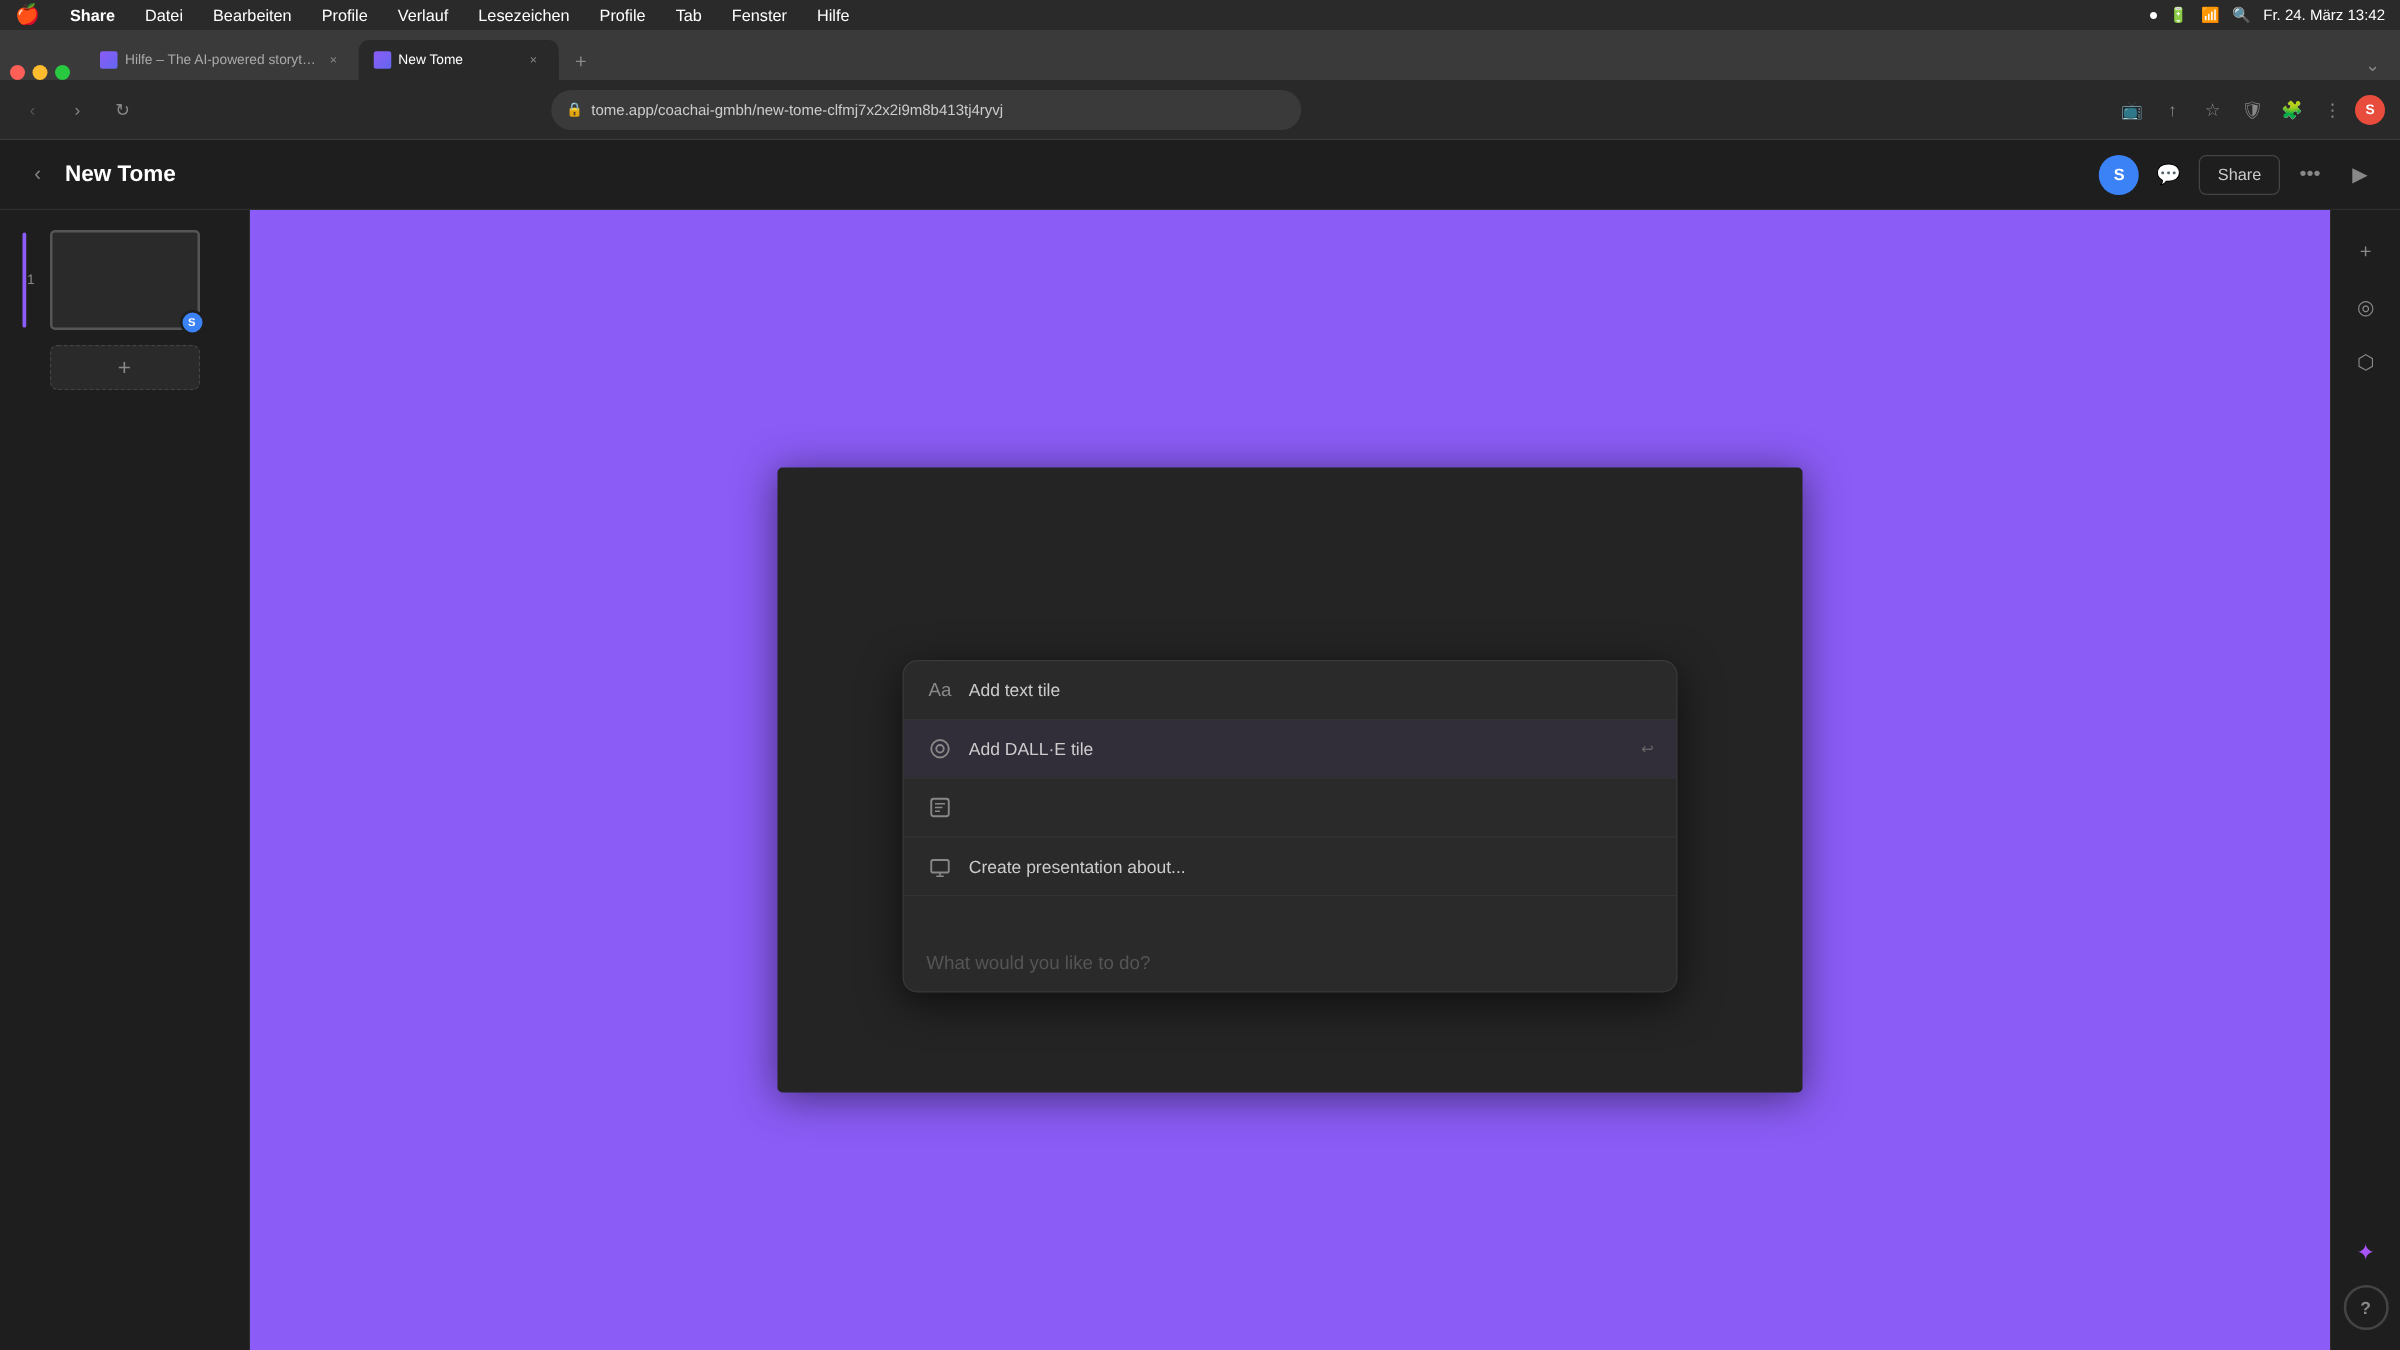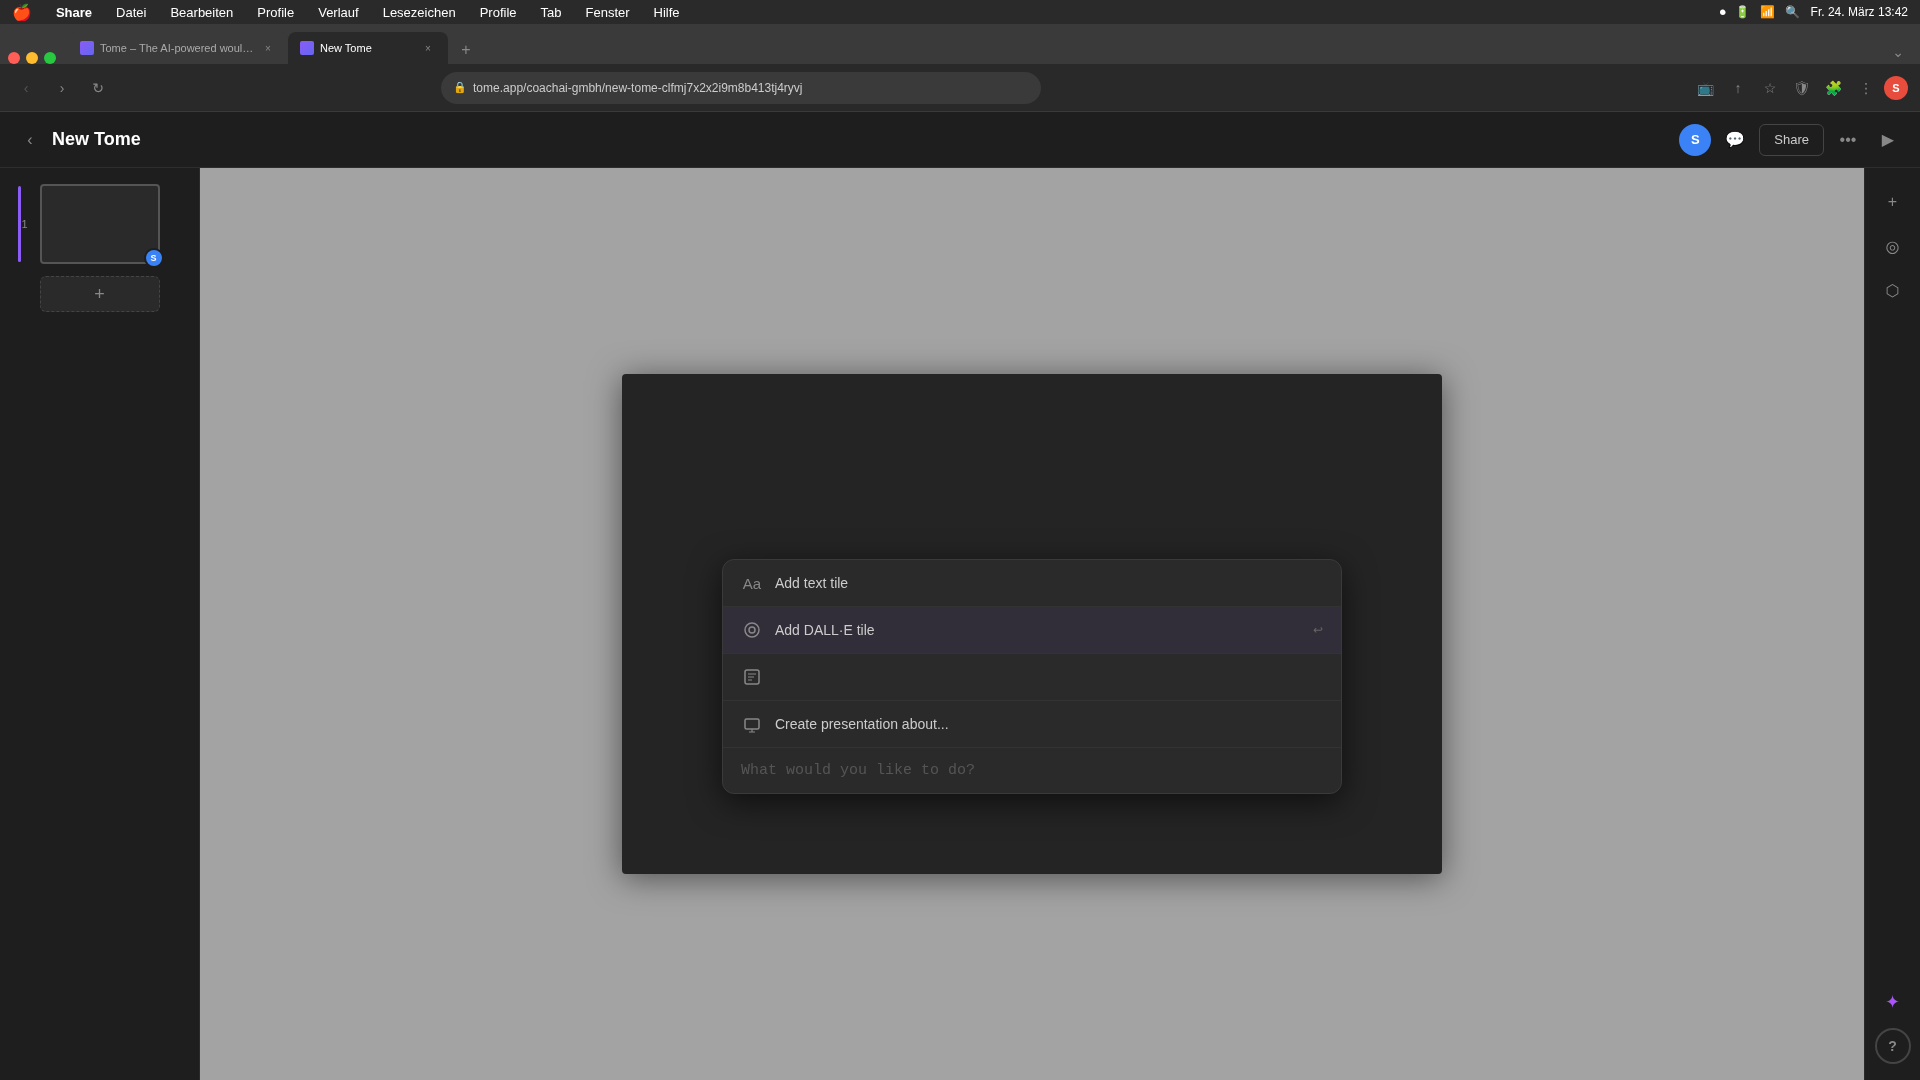--- a/index.html
+++ b/index.html
@@ -355,21 +355,21 @@
       font-size: 18px;
       border: 1px dashed #444;
     }
 
     
     .canvas-area {
       flex: 1;
       display: flex;
       align-items: center;
       justify-content: center;
-      background: #a3a3a3;
+      background: #8b5cf6;
       position: relative;
       overflow: hidden;
     }
 
     .slide-canvas {
       width: 820px;
       height: 500px;
       background: #242424;
       border-radius: 4px;
       position: relative;
@@ -434,21 +434,22 @@
       display: flex;
       align-items: center;
     }
     .action-input {
       width: 100%;
       background: transparent;
       border: none;
       outline: none;
       color: #666;
       font-size: 15px;
-      font-family: Liberation Mono, monospace;
+      font-family: Liberation Sans, sans-serif;
+      margin-top: 31px;
     }
     .action-input::placeholder { color: #555; }
 
     
     .right-sidebar {
       width: 56px;
       background: #1e1e1e;
       display: flex;
       flex-direction: column;
       align-items: center;
@@ -536,21 +537,21 @@
 <div class="browser-window">
 
   <div class="tab-bar">
     <div class="tab-traffic">
       <div class="traffic-btn traffic-close"></div>
       <div class="traffic-btn traffic-min"></div>
       <div class="traffic-btn traffic-max"></div>
     </div>
     <div class="tab">
       <div class="tab-favicon"></div>
-      <span class="tab-title">Tome – The AI-powered would…</span>
+      <span class="tab-title">Hilfe – The AI-powered storyt…</span>
       <span class="tab-close">×</span>
     </div>
     <div class="tab active">
       <div class="tab-favicon"></div>
       <span class="tab-title">New Tome</span>
       <span class="tab-close">×</span>
     </div>
     <div class="tab-new">+</div>
     <div class="tab-dropdown">⌄</div>
   </div>

